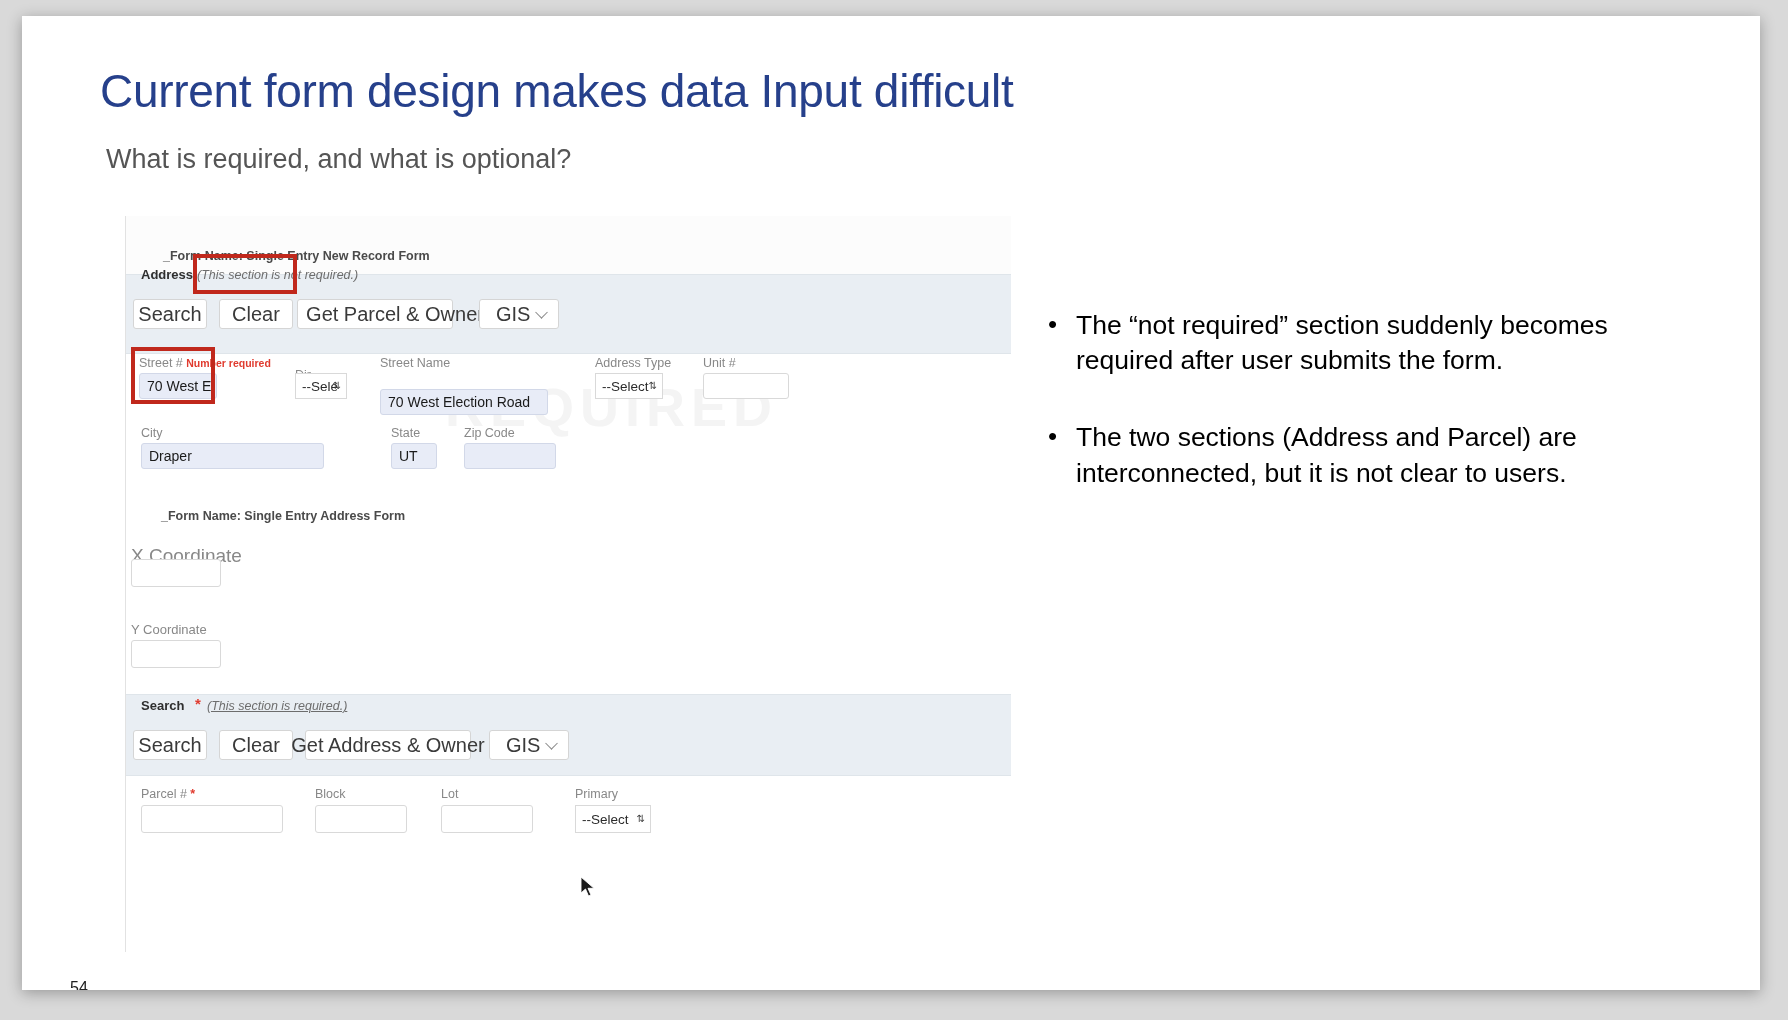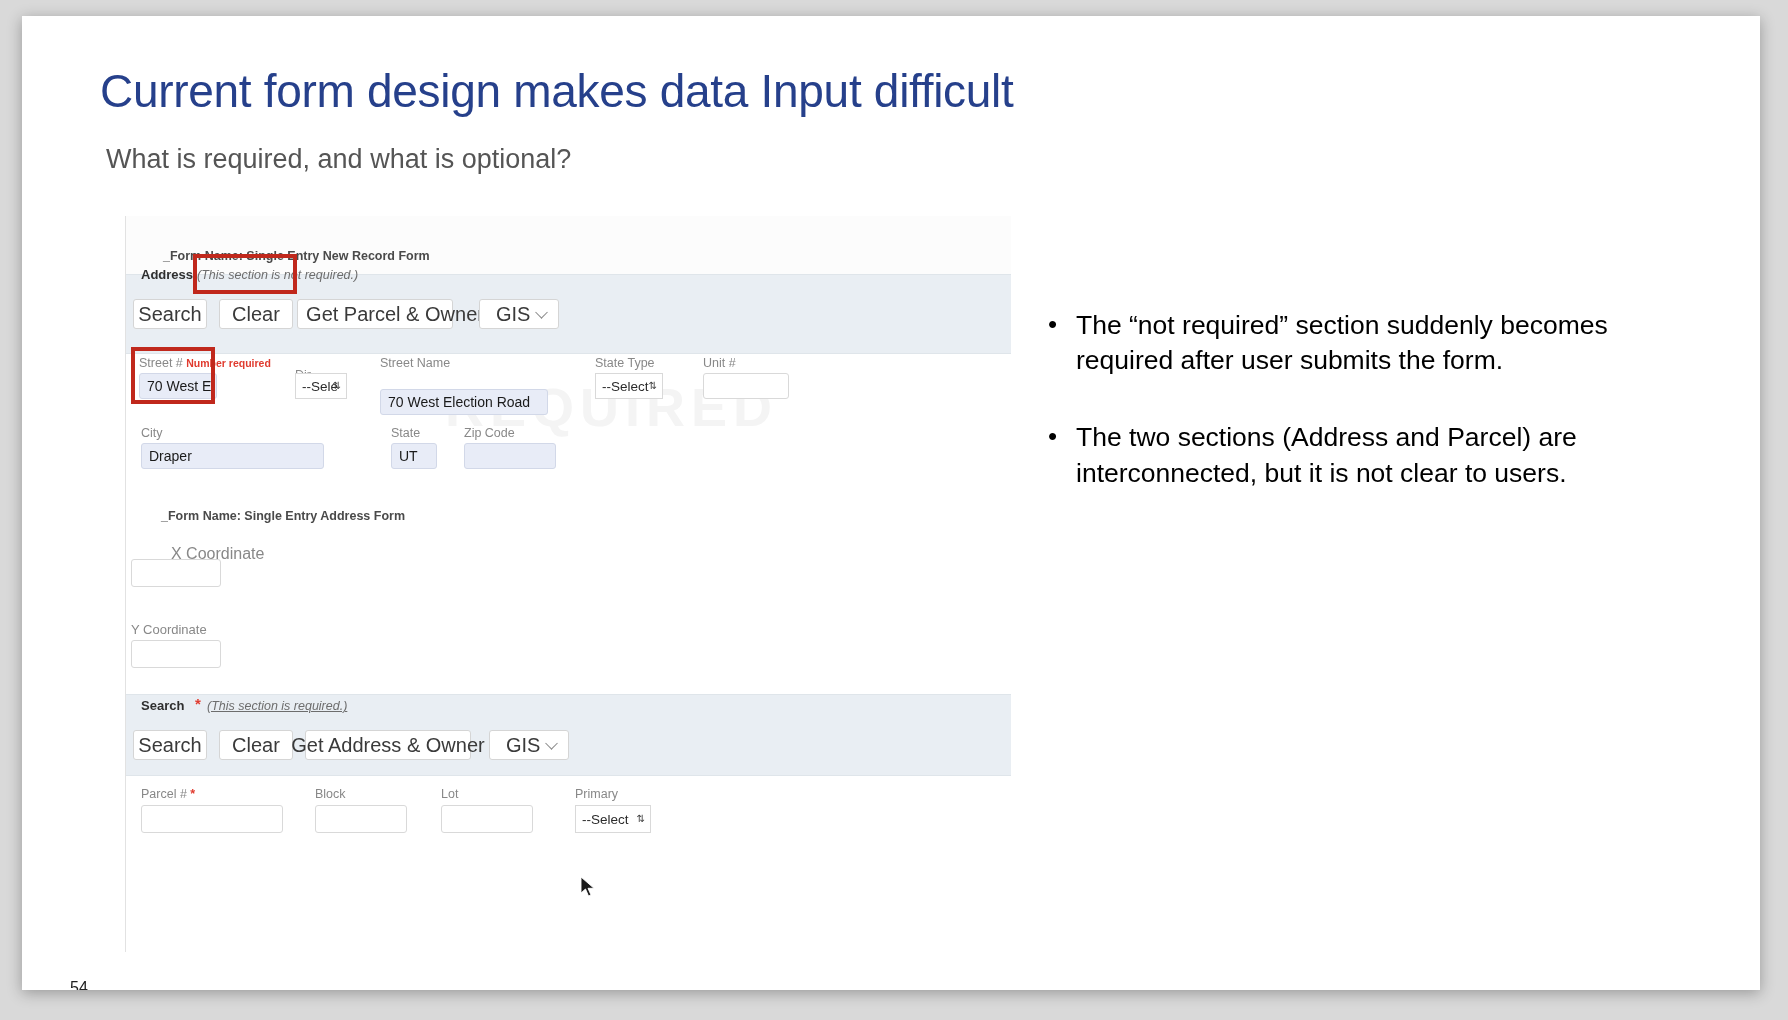--- a/index.html
+++ b/index.html
@@ -316,41 +316,41 @@
 
     <div class="fld-label" style="left:170px; top:152px;">Dir</div>
     <div class="sel" style="left:170px; top:157px; width:52px;">
       <span>--Sele</span>
       <span class="updown">⇅</span>
     </div>
 
     <div class="fld-label" style="left:255px; top:140px;">Street Name</div>
     <div class="inp filled" style="left:255px; top:157px; width:168px;margin-top:16px;">70 West Election Road</div>
 
-    <div class="fld-label" style="left:470px; top:140px;">State Type</div>
+    <div class="fld-label" style="left:470px; top:140px;">Address Type</div>
     <div class="sel" style="left:470px; top:157px; width:68px;">
       <span>--Select</span>
       <span class="updown">⇅</span>
     </div>
 
     <div class="fld-label" style="left:578px; top:140px;">Unit #</div>
     <div class="inp" style="left:578px; top:157px; width:86px;"></div>
 
     <div class="fld-label" style="left:16px; top:210px;">City</div>
     <div class="inp filled" style="left:16px; top:227px; width:183px;">Draper</div>
 
     <div class="fld-label" style="left:266px; top:210px;">State</div>
     <div class="inp filled" style="left:266px; top:227px; width:46px;">UT</div>
 
     <div class="fld-label" style="left:339px; top:210px;">Zip Code</div>
     <div class="inp empty-blue" style="left:339px; top:227px; width:92px;"></div>
 
     <div class="formname" style="left:36px; top:293px;">_Form Name: Single Entry Address Form</div>
 
-    <div class="fld-label" style="left:6px; top:329px; font-size:16px;margin-left:40px;">X Coordinate</div>
+    <div class="fld-label" style="left:6px; top:329px; font-size:19px;">X Coordinate</div>
     <div class="inp" style="left:6px; top:343px; width:90px; height:28px;"></div>
 
     <div class="fld-label" style="left:6px; top:406px; font-size:13px;">Y Coordinate</div>
     <div class="inp" style="left:6px; top:424px; width:90px; height:28px;"></div>
 
     <div class="section-head" style="top:478px; height:80px;"></div>
     <div class="section-title" style="left:16px; top:482px;">Search</div>
     <div class="req-star" style="left:70px; top:479px;">*</div>
     <div class="section-note" style="left:82px; top:483px;text-decoration:underline;">(This section is required.)</div>
 

